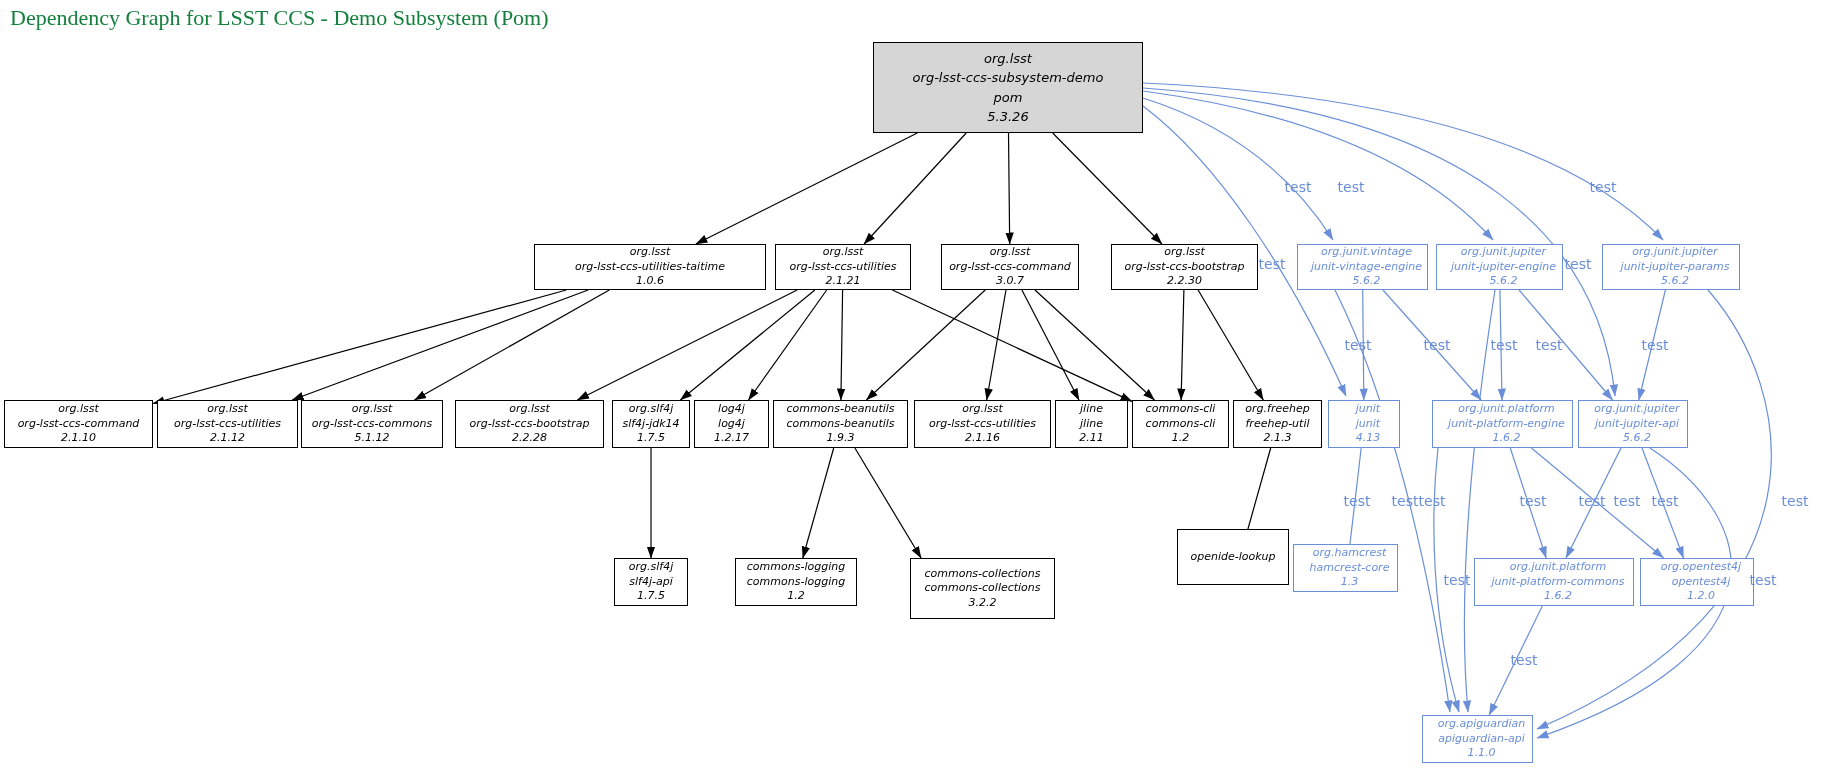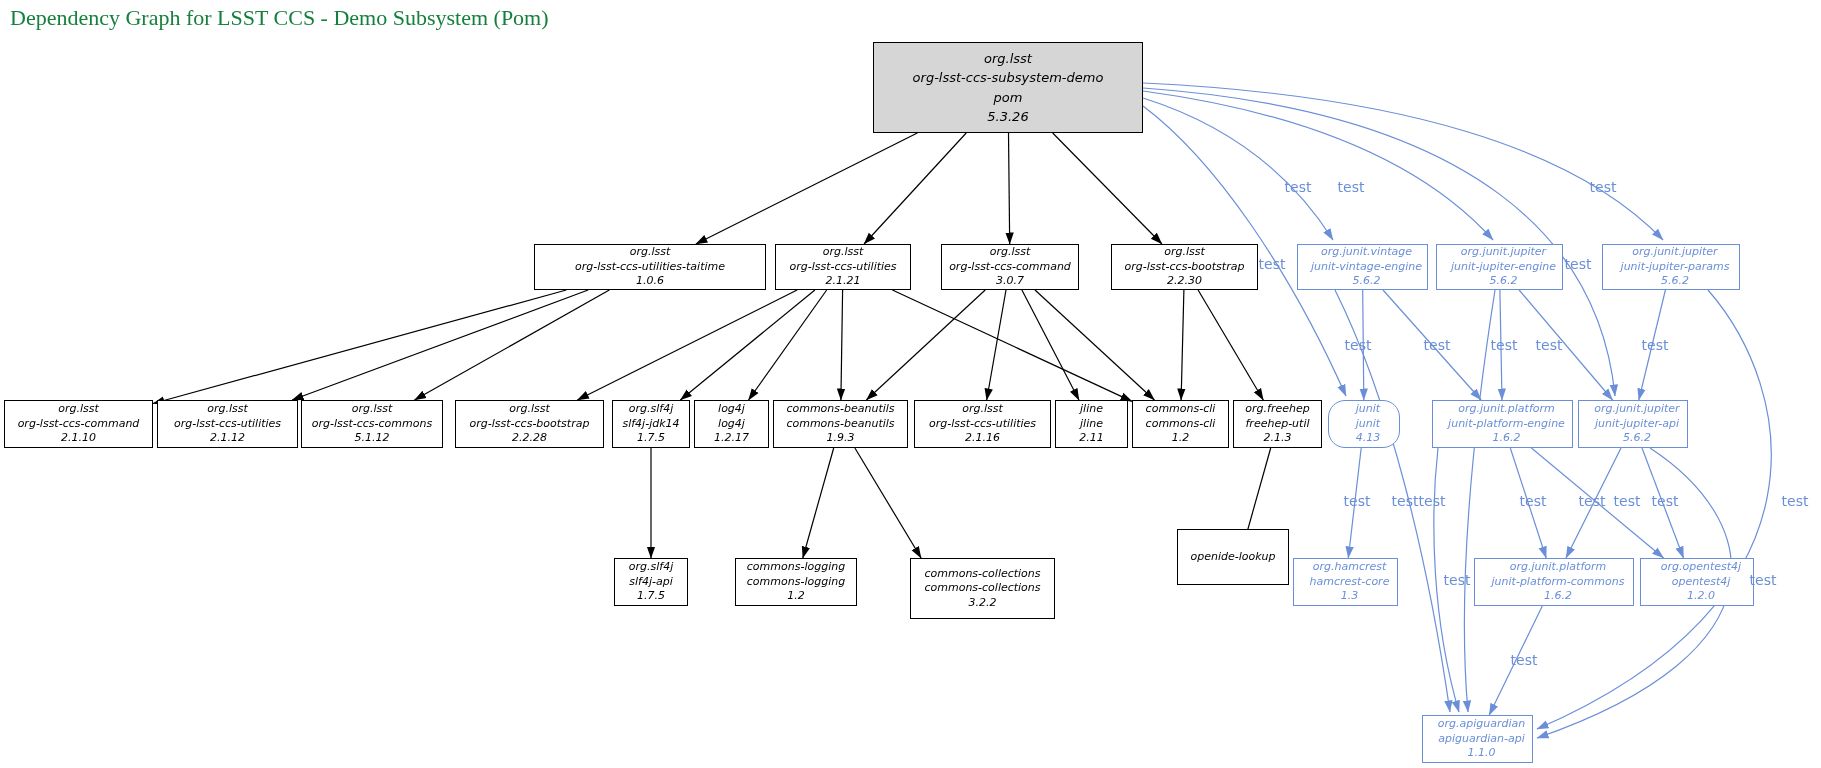--- a/index.html
+++ b/index.html
@@ -203,21 +203,21 @@
       <div class="node compile" style="left: 1132px; top: 400px; width: 97px; height: 48px;">
         <div>commons-cli</div>
         <div>commons-cli</div>
         <div>1.2</div>
       </div>
       <div class="node compile" style="left: 1233px; top: 400px; width: 89px; height: 48px;">
         <div>org.freehep</div>
         <div>freehep-util</div>
         <div>2.1.3</div>
       </div>
-      <div class="node test" style="left: 1328px; top: 400px; width: 72px; height: 48px; border-radius: 17px;">
+      <div class="node test" style="left: 1328px; top: 400px; width: 72px; height: 48px;">
         <div>junit</div>
         <div>junit</div>
         <div>4.13</div>
       </div>
       <div class="node test" style="left: 1432px; top: 400px; width: 141px; height: 48px;">
         <div>org.junit.platform</div>
         <div>junit-platform-engine</div>
         <div>1.6.2</div>
       </div>
       <div class="node test" style="left: 1578px; top: 400px; width: 110px; height: 48px;">
@@ -238,21 +238,21 @@
       <div class="node compile" style="left: 910px; top: 558px; width: 145px; height: 61px;">
         <div>commons-collections</div>
         <div>commons-collections</div>
         <div>3.2.2</div>
       </div>
       <div class="node compile" style="left: 1177px; top: 529px; width: 112px; height: 56px; gap: 36px;">
         <div>org.netbeans</div>
         <div>openide-lookup</div>
         <div>1.9-patched-1.0</div>
       </div>
-      <div class="node test" style="left: 1293px; top: 558px; width: 105px; height: 48px;">
+      <div class="node test" style="left: 1293px; top: 544px; width: 105px; height: 48px;">
         <div>org.hamcrest</div>
         <div>hamcrest-core</div>
         <div>1.3</div>
       </div>
       <div class="node test" style="left: 1474px; top: 558px; width: 160px; height: 48px;">
         <div>org.junit.platform</div>
         <div>junit-platform-commons</div>
         <div>1.6.2</div>
       </div>
       <div class="node test" style="left: 1640px; top: 558px; width: 114px; height: 48px;">

